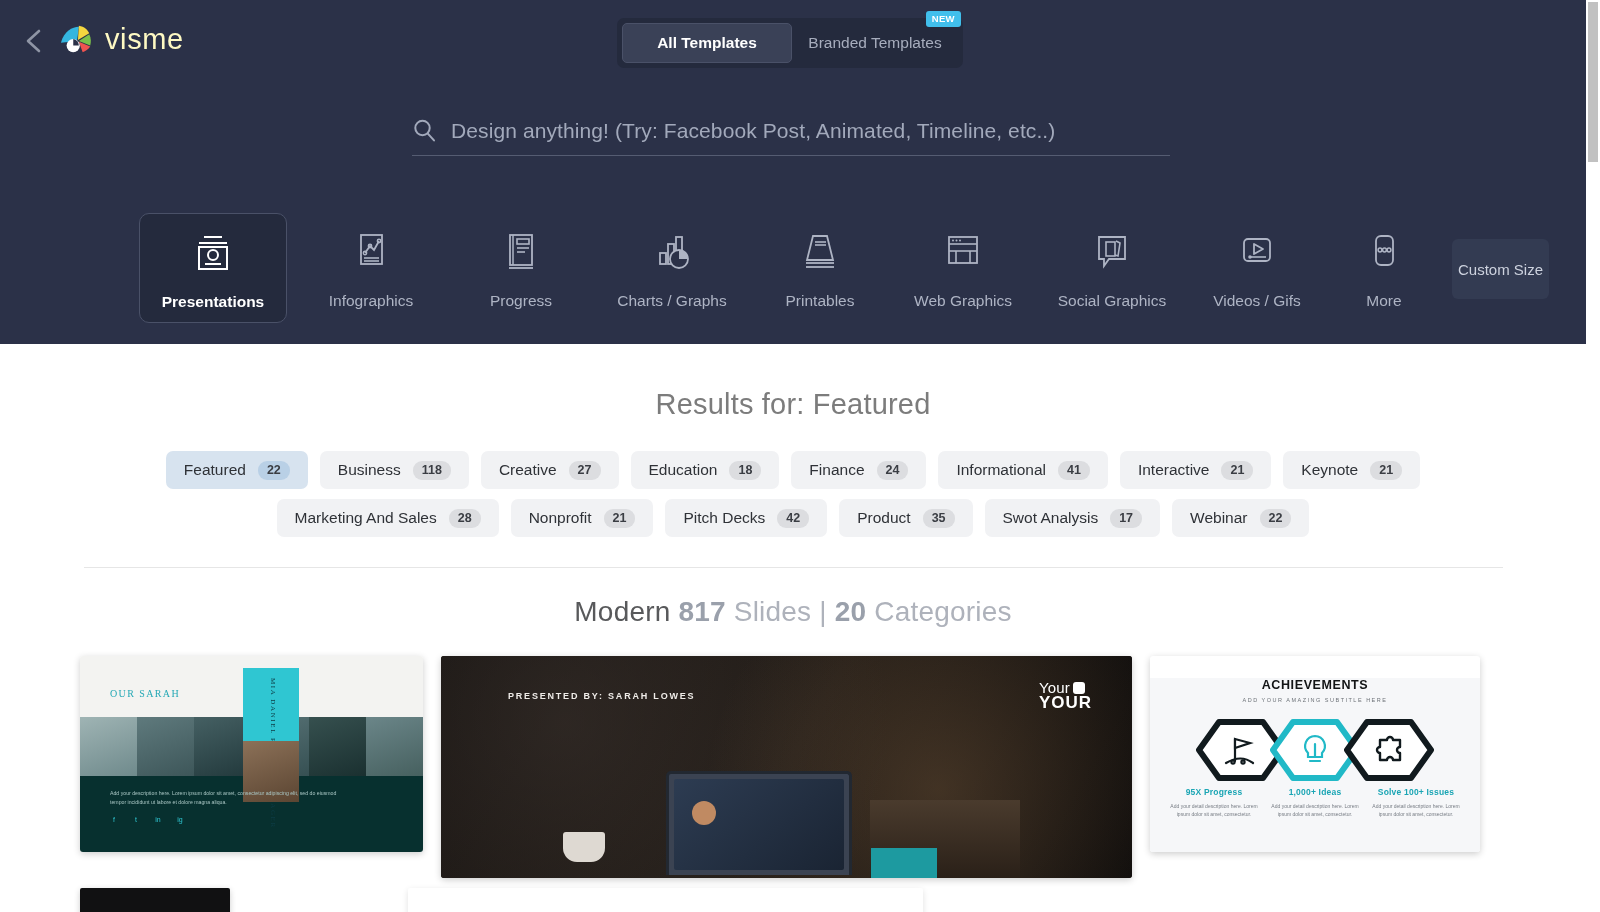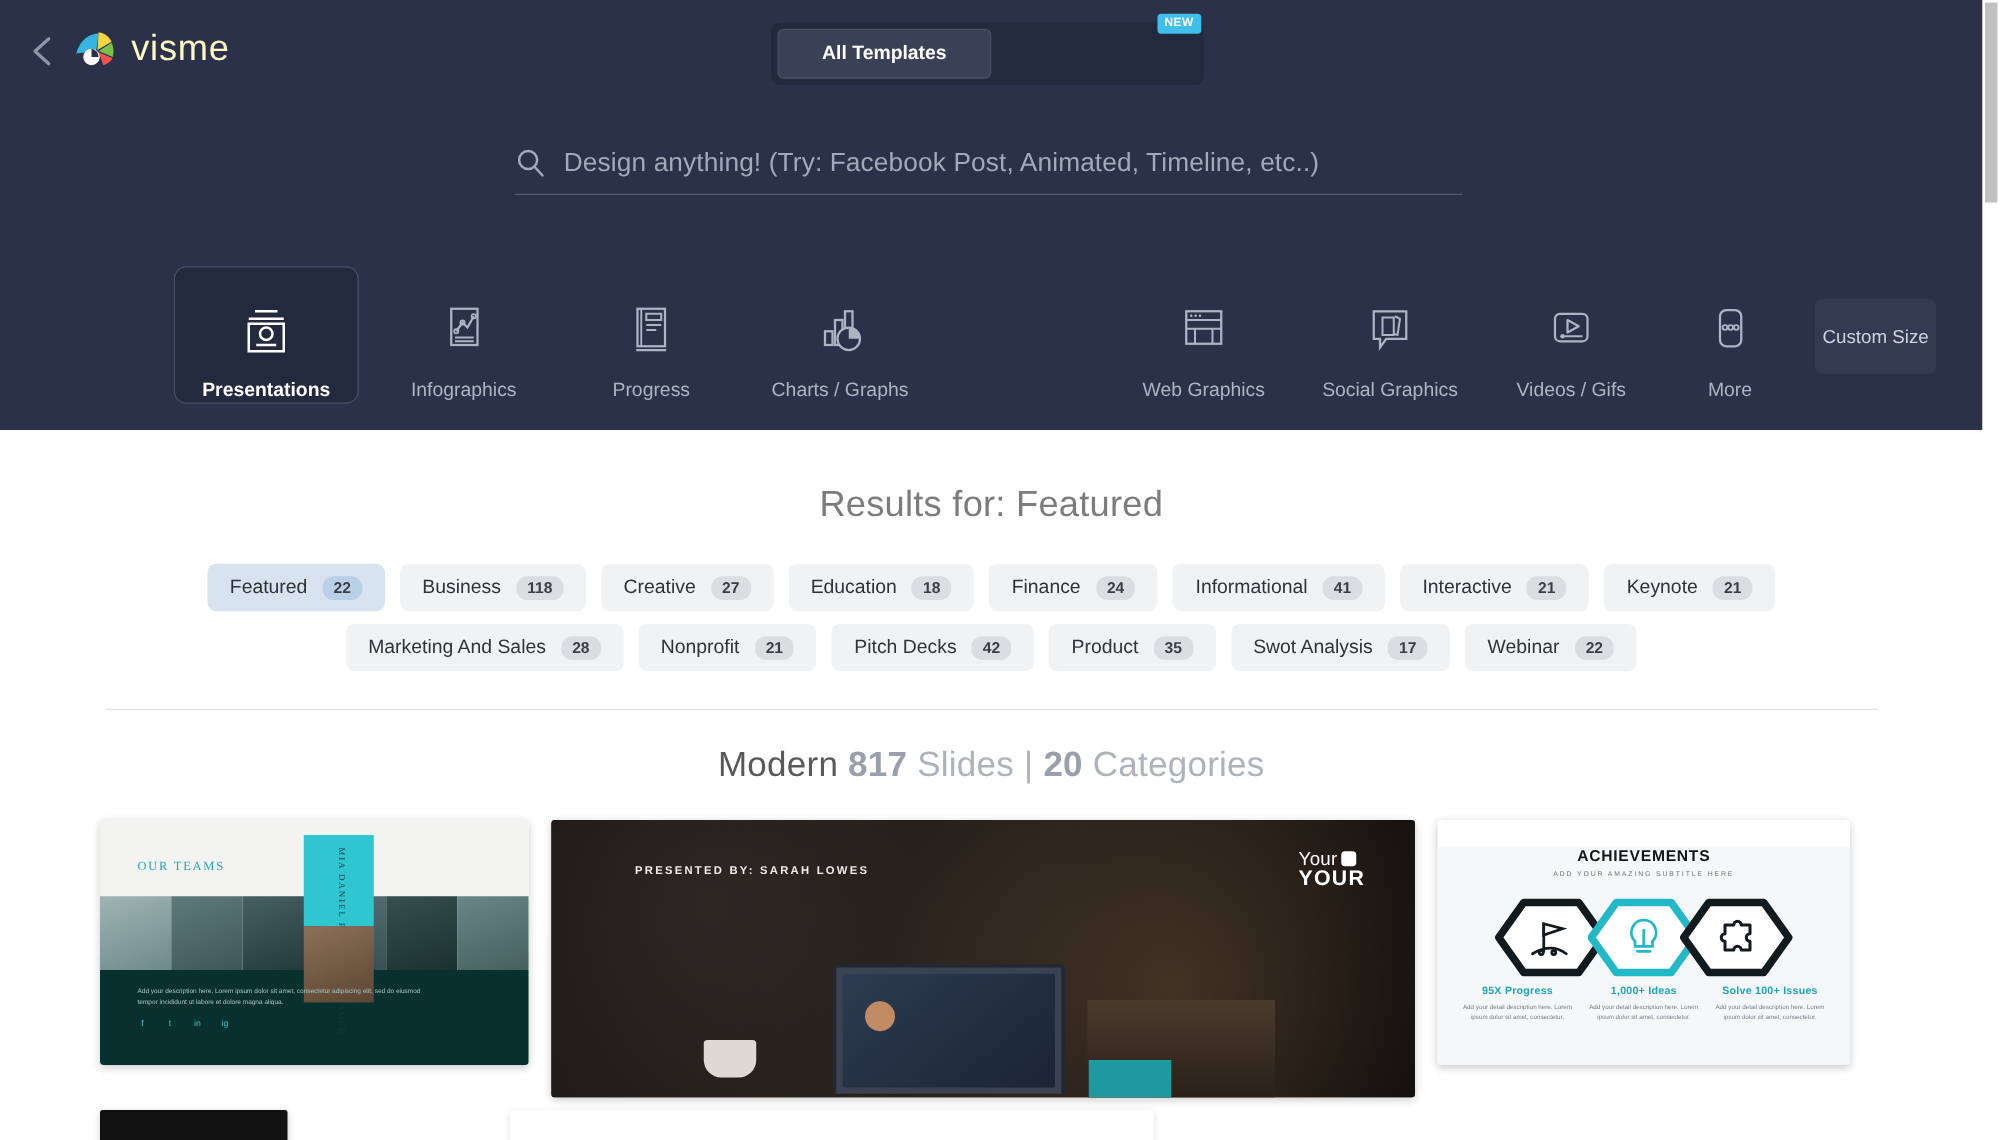--- a/index.html
+++ b/index.html
@@ -120,21 +120,21 @@
   }
   .cat {
     position: absolute;
     top: 0;
     width: 148px;
     height: 110px;
     display: flex;
     flex-direction: column;
     align-items: center;
     justify-content: flex-start;
-    padding-top: 26px;
+    padding-top: 14px;
     border-radius: 10px;
     cursor: pointer;
     user-select: none;
   }
   .cat.active { background: #242a3d; border: 1px solid #4a5168; }
   .cat .ico { height: 52px; display: flex; align-items: center; justify-content: center; }
   .cat .lbl {
     margin-top: 13px;
     font-size: 15.5px;
     color: #aeb4c4;
@@ -408,20 +408,23 @@
             <path d="M16 25 L16 18 A7 7 0 0 1 22 25 Z" fill="#2b3148"></path>
           </svg>
         </span>
         <span class="brand-name">visme</span>
       </div>
 
       <div class="tabs-wrap">
         <div class="tab active">
           <span>All Templates</span>
         </div>
+        <div class="tab inactive">
+          <span>Branded Templates</span>
+        </div>
         <span class="new-badge">NEW</span>
       </div>
     </div>
 
     <div class="search-row">
       <span class="search-icon">
         <svg width="25" height="25" viewBox="0 0 25 25">
           <circle cx="10.5" cy="10" r="7.2" fill="none" stroke="#a2a9bb" stroke-width="2"></circle>
           <line x1="15.6" y1="15.4" x2="22" y2="22.4" stroke="#a2a9bb" stroke-width="2" stroke-linecap="round"></line>
         </svg>
@@ -479,20 +482,32 @@
             <rect x="13" y="24" width="6" height="11" fill="none" stroke="#aeb4c4" stroke-width="1.8"></rect>
             <rect x="21" y="15" width="6" height="20" fill="none" stroke="#aeb4c4" stroke-width="1.8"></rect>
             <rect x="29" y="8" width="6" height="27" fill="none" stroke="#aeb4c4" stroke-width="1.8"></rect>
             <circle cx="32" cy="30" r="9" fill="#2b3148" stroke="#aeb4c4" stroke-width="1.8"></circle>
             <path d="M32 30 L32 21 A9 9 0 0 1 41 30 Z" fill="#aeb4c4"></path>
           </svg>
         </span>
         <span class="lbl">Charts / Graphs</span>
       </div>
 
+      <div class="cat" style="left:746px">
+        <span class="ico">
+          <svg width="50" height="48" viewBox="0 0 50 48">
+            <path d="M18 7 L32 7 L38 31 L12 31 Z" fill="none" stroke="#aeb4c4" stroke-width="1.8"></path>
+            <line x1="20" y1="13" x2="31" y2="13" stroke="#aeb4c4" stroke-width="1.6"></line>
+            <line x1="20" y1="16" x2="31" y2="16" stroke="#aeb4c4" stroke-width="1.6"></line>
+            <line x1="11" y1="34" x2="39" y2="34" stroke="#aeb4c4" stroke-width="1.8"></line>
+            <line x1="11" y1="38" x2="39" y2="38" stroke="#aeb4c4" stroke-width="1.8"></line>
+          </svg>
+        </span>
+        <span class="lbl">Printables</span>
+      </div>
 
       <div class="cat" style="left:889px">
         <span class="ico">
           <svg width="50" height="48" viewBox="0 0 50 48">
             <rect x="11" y="8" width="28" height="26" fill="none" stroke="#aeb4c4" stroke-width="1.8"></rect>
             <line x1="11" y1="15" x2="39" y2="15" stroke="#aeb4c4" stroke-width="1.6"></line>
             <circle cx="15" cy="11.5" r="1" fill="#aeb4c4"></circle>
             <circle cx="18.5" cy="11.5" r="1" fill="#aeb4c4"></circle>
             <circle cx="22" cy="11.5" r="1" fill="#aeb4c4"></circle>
             <line x1="11" y1="22" x2="39" y2="22" stroke="#aeb4c4" stroke-width="1.6"></line>
@@ -615,21 +630,21 @@
       <span class="meta">Slides</span>
       <span class="meta">|</span>
       <span class="num">20</span>
       <span class="meta">Categories</span>
     </div>
 
     <div class="thumbs">
 
       <div class="card c1">
         <div class="t1">
-          <div class="hd">OUR TEAMS</div>
+          <div class="hd">OUR SARAH</div>
           <div class="strip">
             <div class="ph a"></div>
             <div class="ph b"></div>
             <div class="ph c"></div>
             <div class="ph d"></div>
             <div class="ph e"></div>
             <div class="ph f"></div>
           </div>
           <div class="dark"></div>
           <div class="accent">

